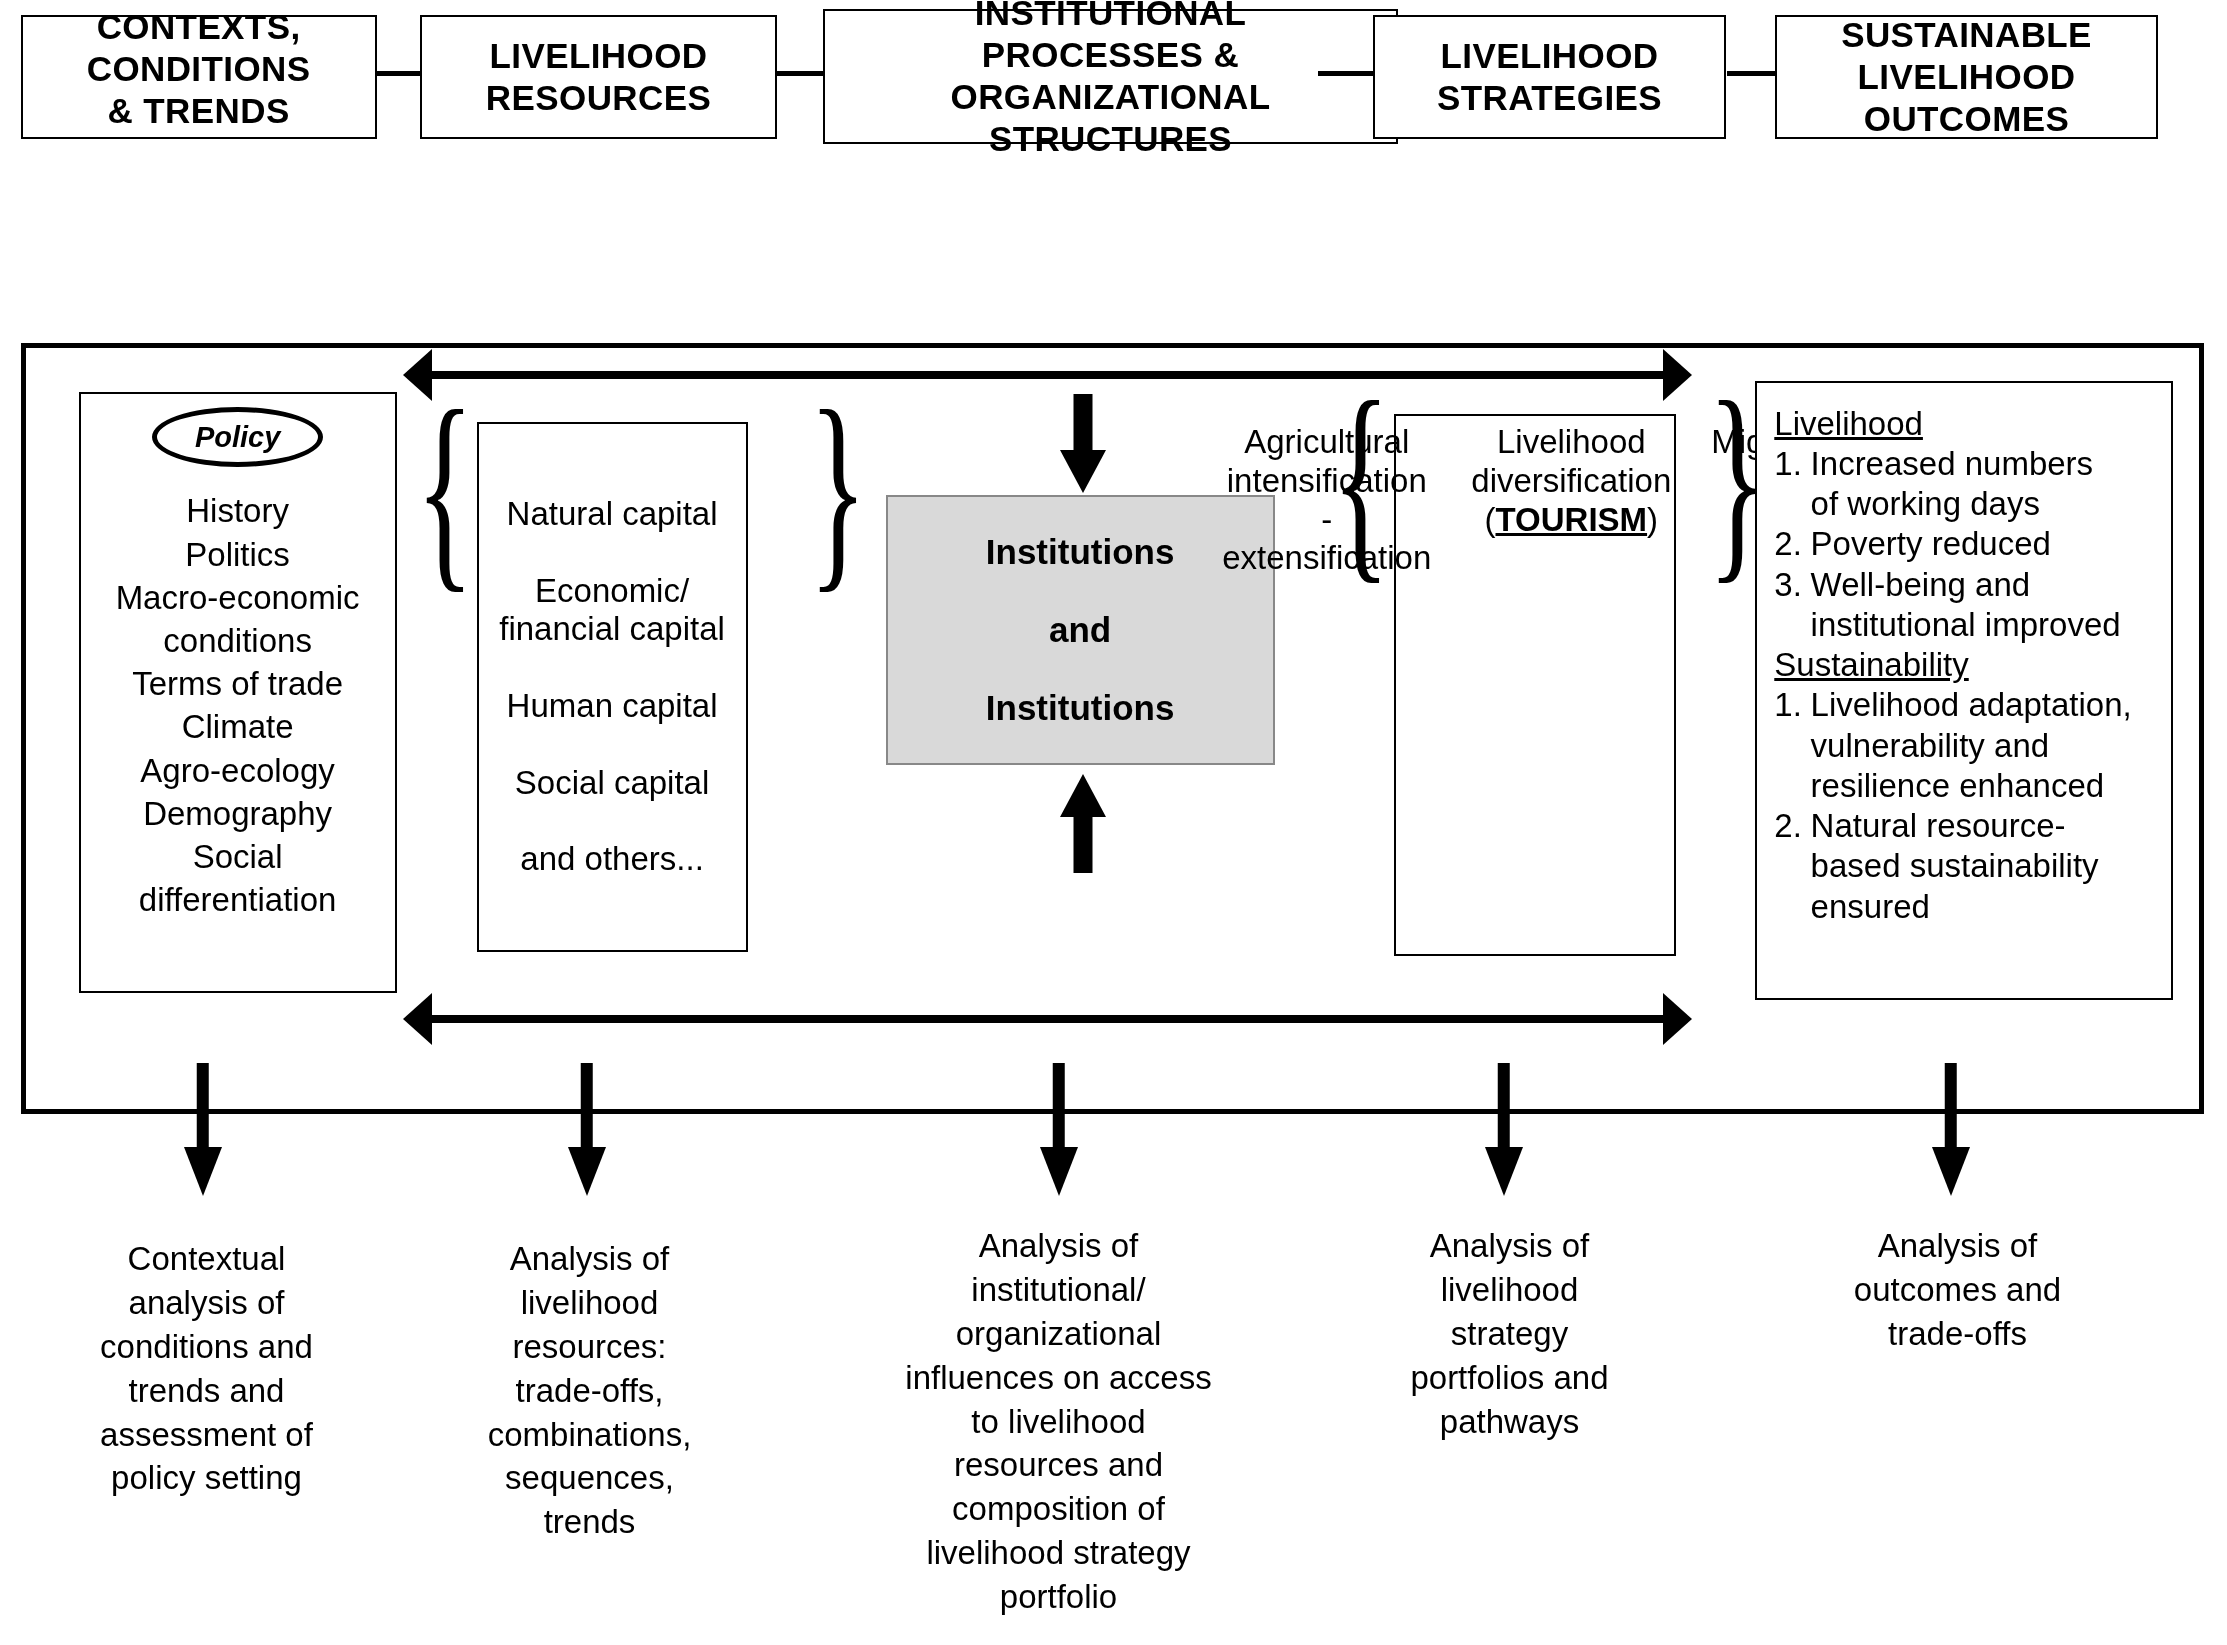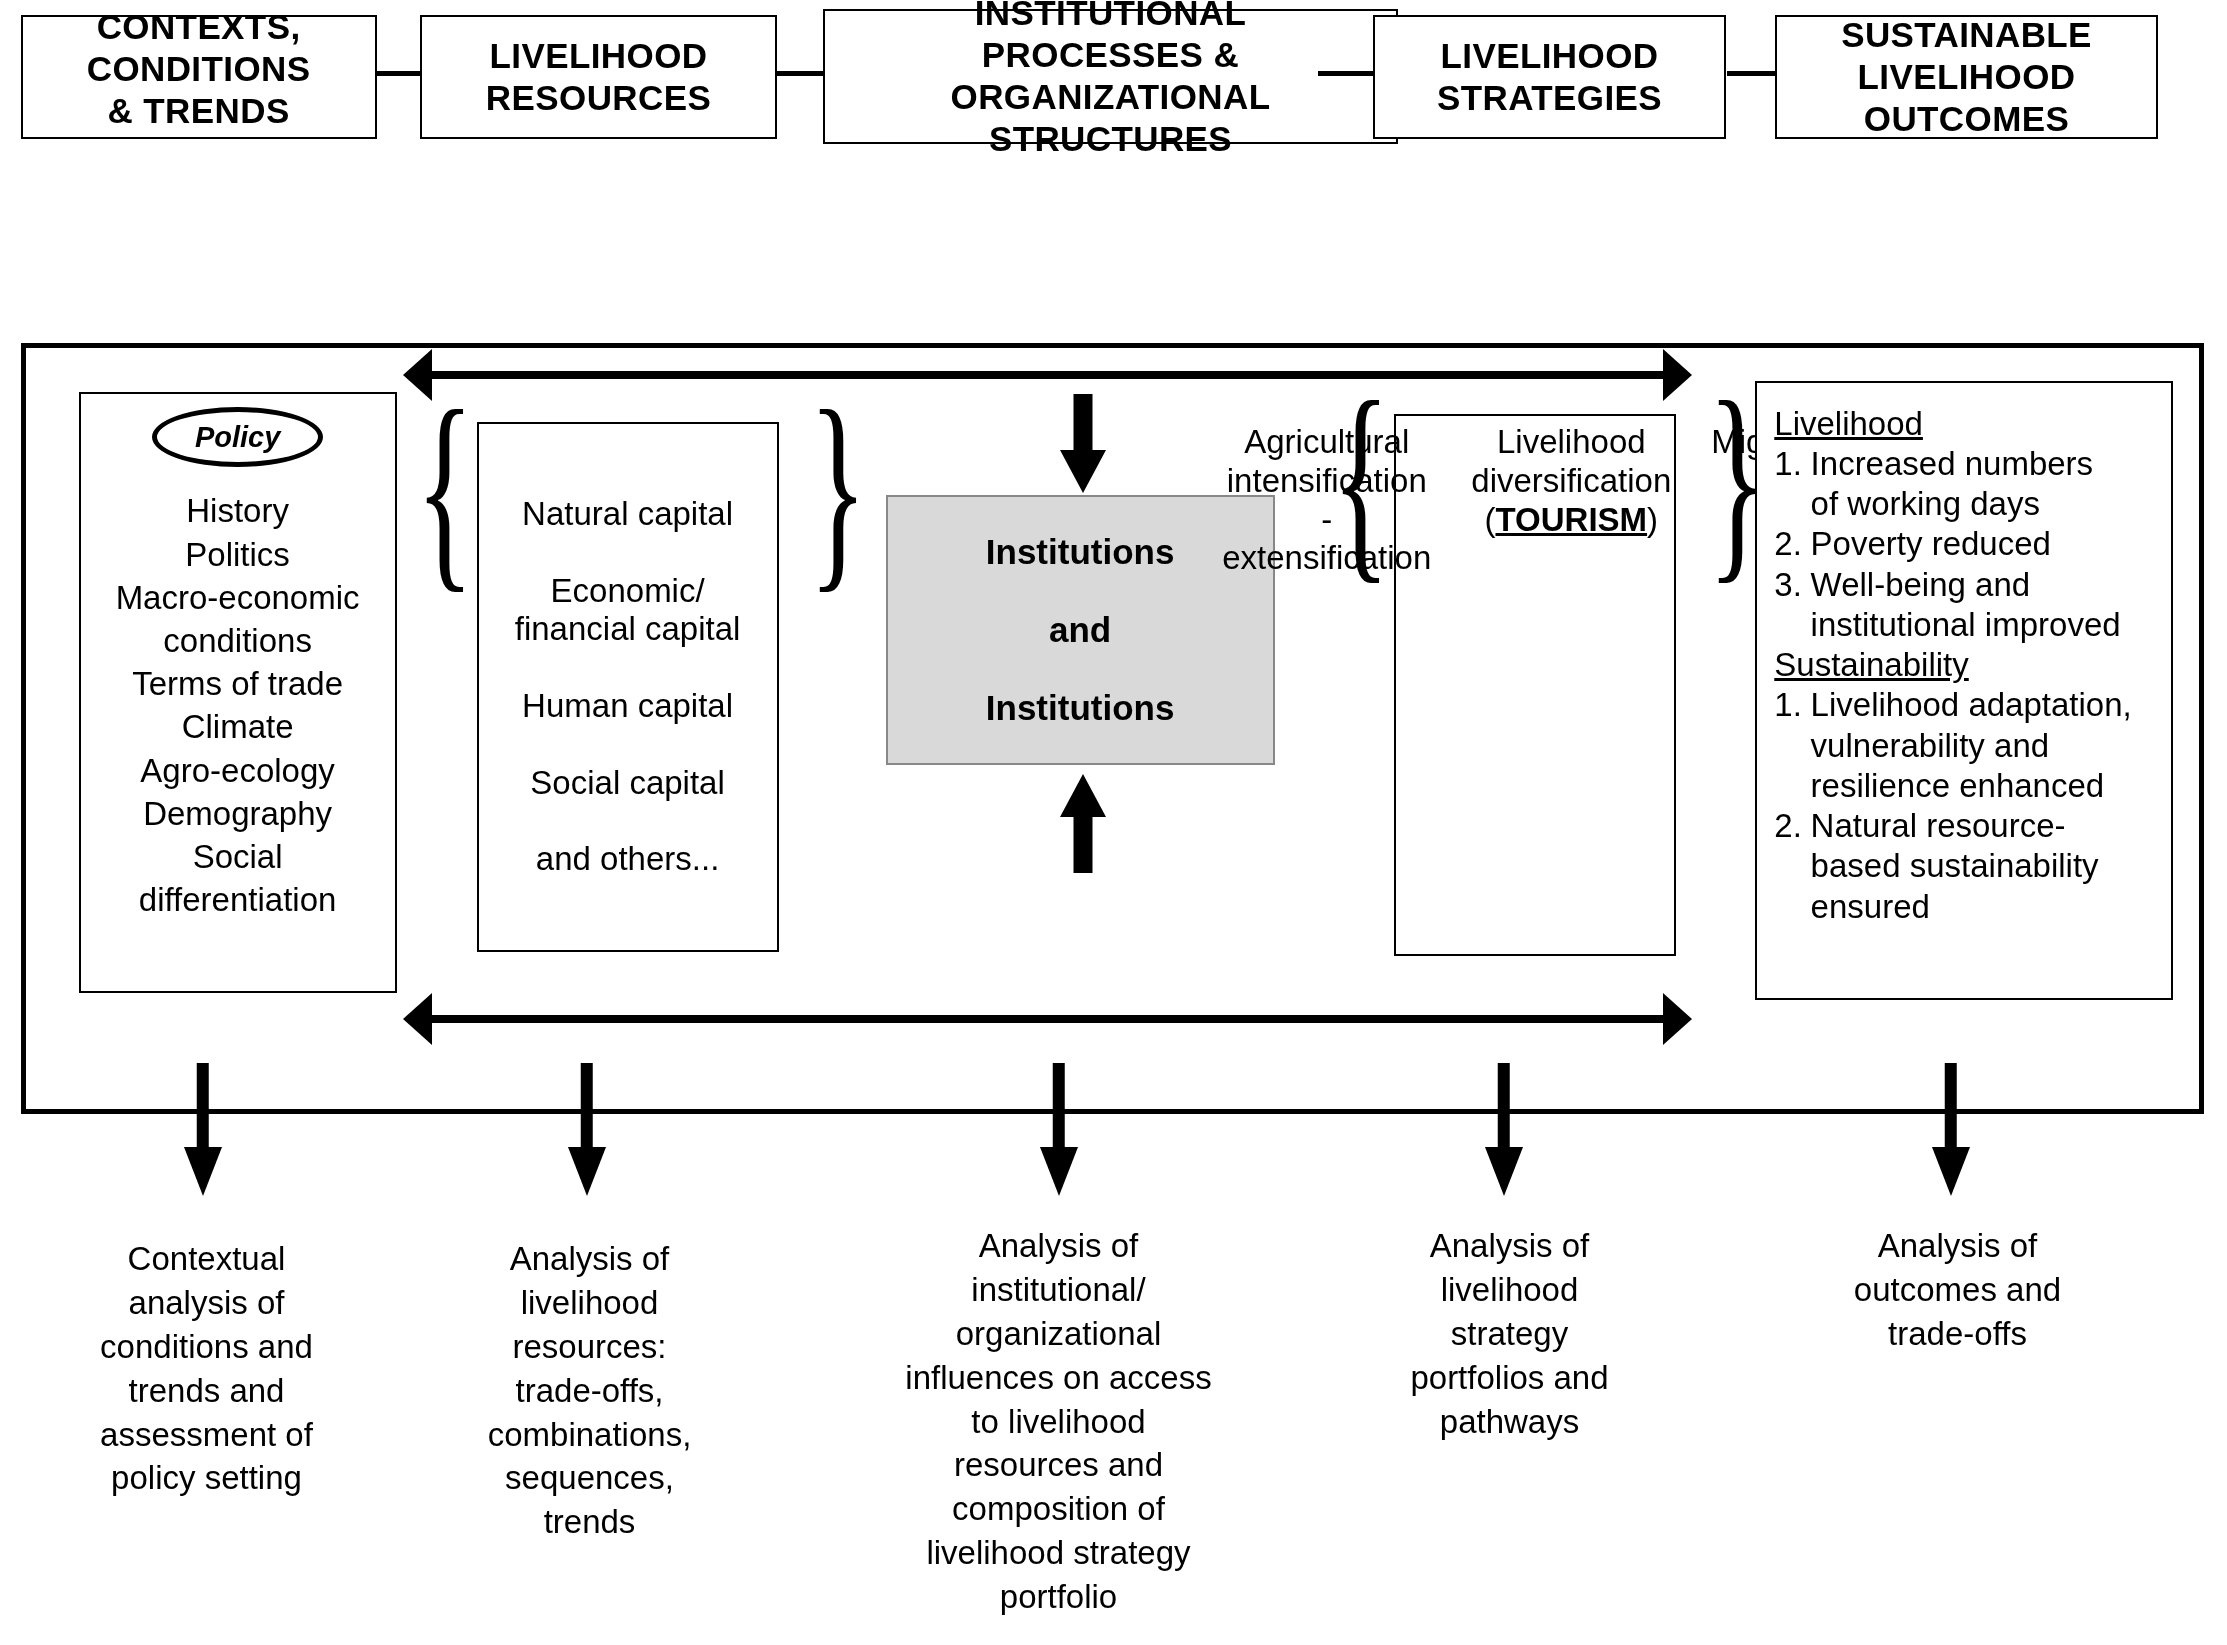--- a/index.html
+++ b/index.html
@@ -80,21 +80,21 @@
   .context-list {
     font-size: 33px;
     line-height: 1.31;
     white-space: pre-line;
   }
 
   
   #capitals-panel {
     left: 451px;
     top: 74px;
-    width: 302px;
+    width: 271px;
     height: 530px;
     display: flex;
     flex-direction: column;
     justify-content: center;
     gap: 38px;
     padding: 7.4px 10.3px;
   }
   .capital-item {
     font-size: 33px;
     line-height: 1.17;

